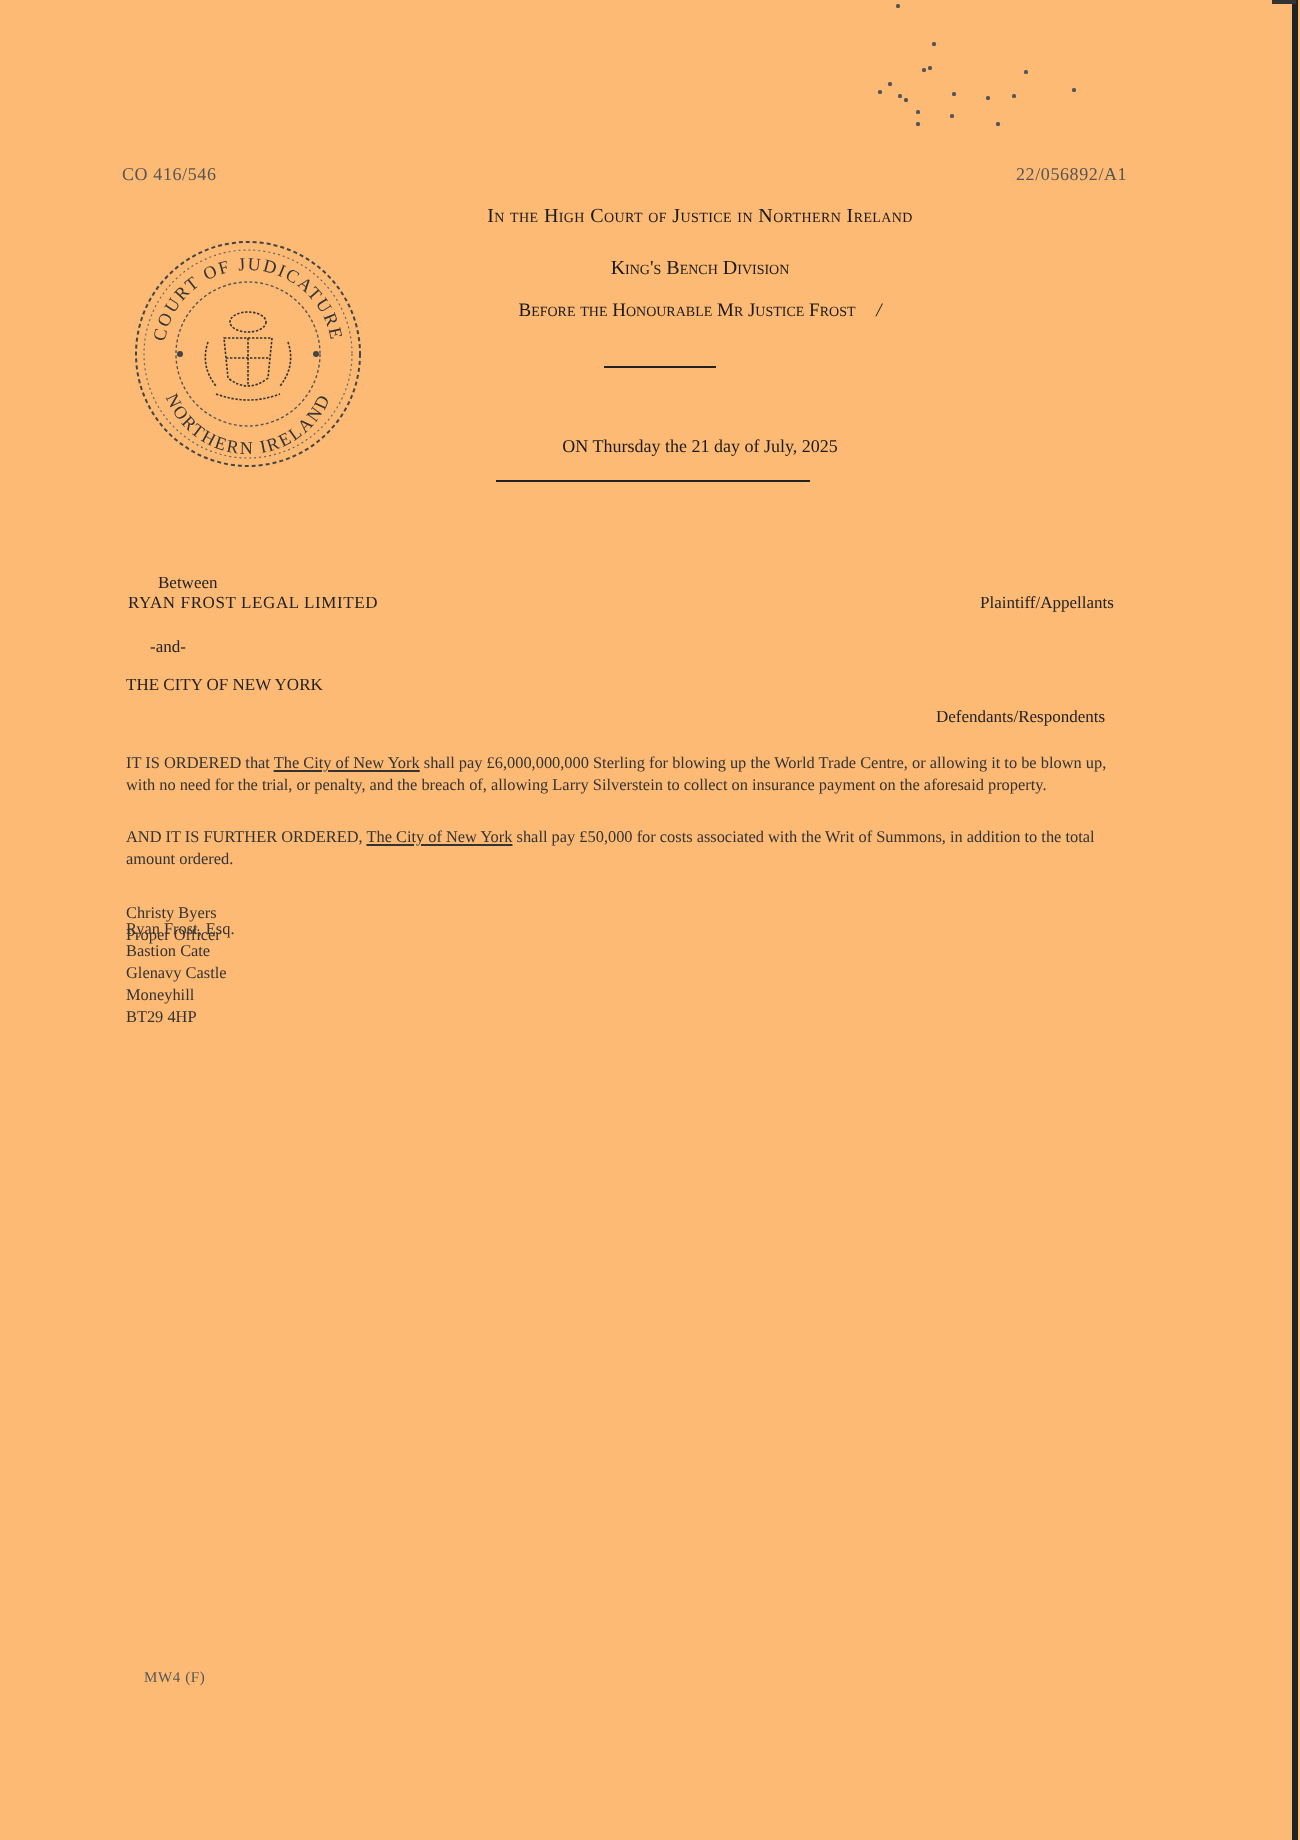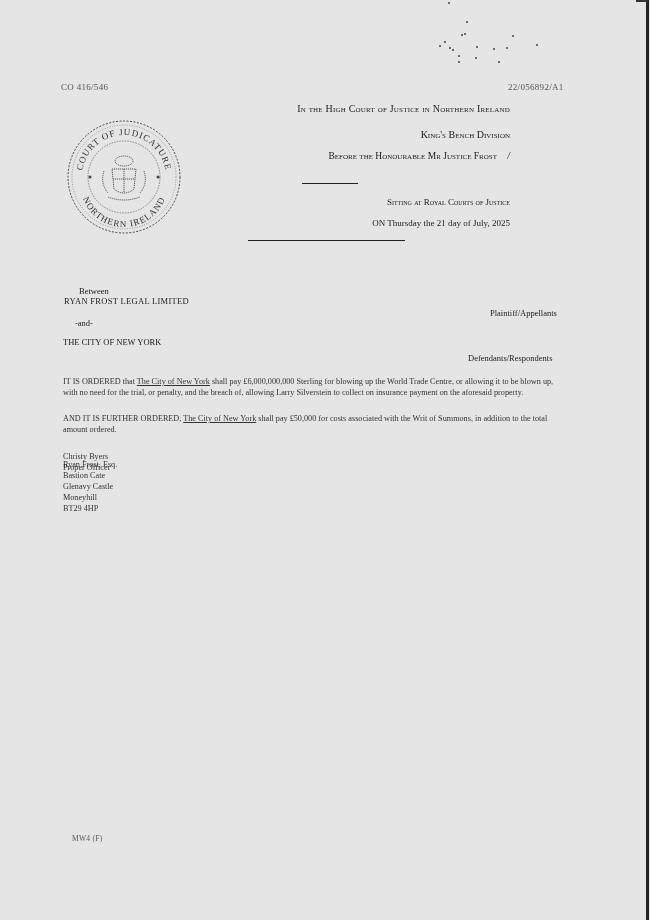--- a/index.html
+++ b/index.html
@@ -1,40 +1,40 @@
 <!DOCTYPE html>
 <html><head>
 <meta charset="utf-8">
 <style>
   html, body { margin: 0; padding: 0; }
   body {
     width: 650px; height: 920px; background: #ffffff; position: relative; overflow: hidden;
     font-family: "Liberation Serif", "DejaVu Serif", serif; color: #1a1a1a;
   }
-  .page { position: absolute; left: 0; top: 0; width: 650px; height: 920px; background: #e5e5e5; }
+  .page { position: absolute; left: 0; top: 0; width: 650px; height: 920px; background: #fdba74; }
   .edge { position: absolute; left: 646px; top: 0; width: 3px; height: 920px; background: #222; }
   .edge-top { position: absolute; left: 636px; top: 0; width: 12px; height: 2px; background: #333; }
   .speck { position: absolute; width: 1.5px; height: 1.5px; background: #555; border-radius: 50%; }
   .abs { position: absolute; white-space: nowrap; }
   .ref-left { left: 61px; top: 82px; font-size: 9px; letter-spacing: 0.3px; color: #555; }
   .ref-right { left: 508px; top: 82px; font-size: 9px; letter-spacing: 0.3px; color: #555; }
-  .center-col { position: absolute; left: 190px; width: 320px; text-align: right; }
+  .center-col { position: absolute; left: 190px; width: 320px; text-align: center; }
   .h1 { top: 103px; font-size: 10px; font-variant: small-caps; letter-spacing: 0.2px; }
   .h2 { top: 129px; font-size: 10px; font-variant: small-caps; }
   .h3 { top: 151px; font-size: 9.5px; font-variant: small-caps; }
   .rule1 { position: absolute; left: 302px; top: 183px; width: 56px; height: 1px; background: #222; }
   .h4 { top: 197px; font-size: 9px; font-variant: small-caps; }
   .h5 { top: 218px; font-size: 9px; }
   .rule2 { position: absolute; left: 248px; top: 240px; width: 157px; height: 1px; background: #222; }
   .seal { position: absolute; left: 60px; top: 113px; width: 128px; height: 122px; }
   .seal svg { width: 100%; height: 100%; }
   .party { font-size: 8.5px; color: #222; margin-top: 24px; }
   .between { left: 79px; top: 262px; }
   .plaintiff { left: 64px; top: 272px; letter-spacing: 0.3px; }
-  .plaintiff-role { left: 490px; top: 284px; }
+  .plaintiff-role { left: 490px; top: 272px; }
   .and { left: 75px; top: 294px; }
   .defendant { left: 63px; top: 313px; }
   .defendant-role { left: 468px; top: 329px; }
   .para { position: absolute; left: 63px; width: 505px; font-size: 8.2px; line-height: 11px; color: #333; }
   .p1 { top: 350px; }
   .p2 { top: 376px; }
   .p3 { top: 413px; }
   .u { text-decoration: underline; }
   .sig { position: absolute; left: 63px; font-size: 8.2px; line-height: 11px; color: #333; }
   .sig1 { top: 451px; }
@@ -102,21 +102,20 @@
     </svg>
   </div>
 
   <div class="center-col abs h1">In the High Court of Justice in Northern Ireland</div>
   <div class="center-col abs h2">King's Bench Division</div>
   <div class="center-col abs h3">
     <span>Before the Honourable Mr Justice Frost</span>
     <span style="margin-left:8px;font-style:italic">/</span>
   </div>
   <div class="rule1"></div>
-  <div class="center-col abs h4">Sitting at Royal Courts of Justice</div>
   <div class="center-col abs h5">ON Thursday the 21 day of July, 2025</div>
   <div class="rule2"></div>
 
   <div class="abs party between">Between</div>
   <div class="abs party plaintiff">RYAN FROST LEGAL LIMITED</div>
   <div class="abs party plaintiff-role">Plaintiff/Appellants</div>
   <div class="abs party and">-and-</div>
   <div class="abs party defendant">THE CITY OF NEW YORK</div>
   <div class="abs party defendant-role">Defendants/Respondents</div>
 

